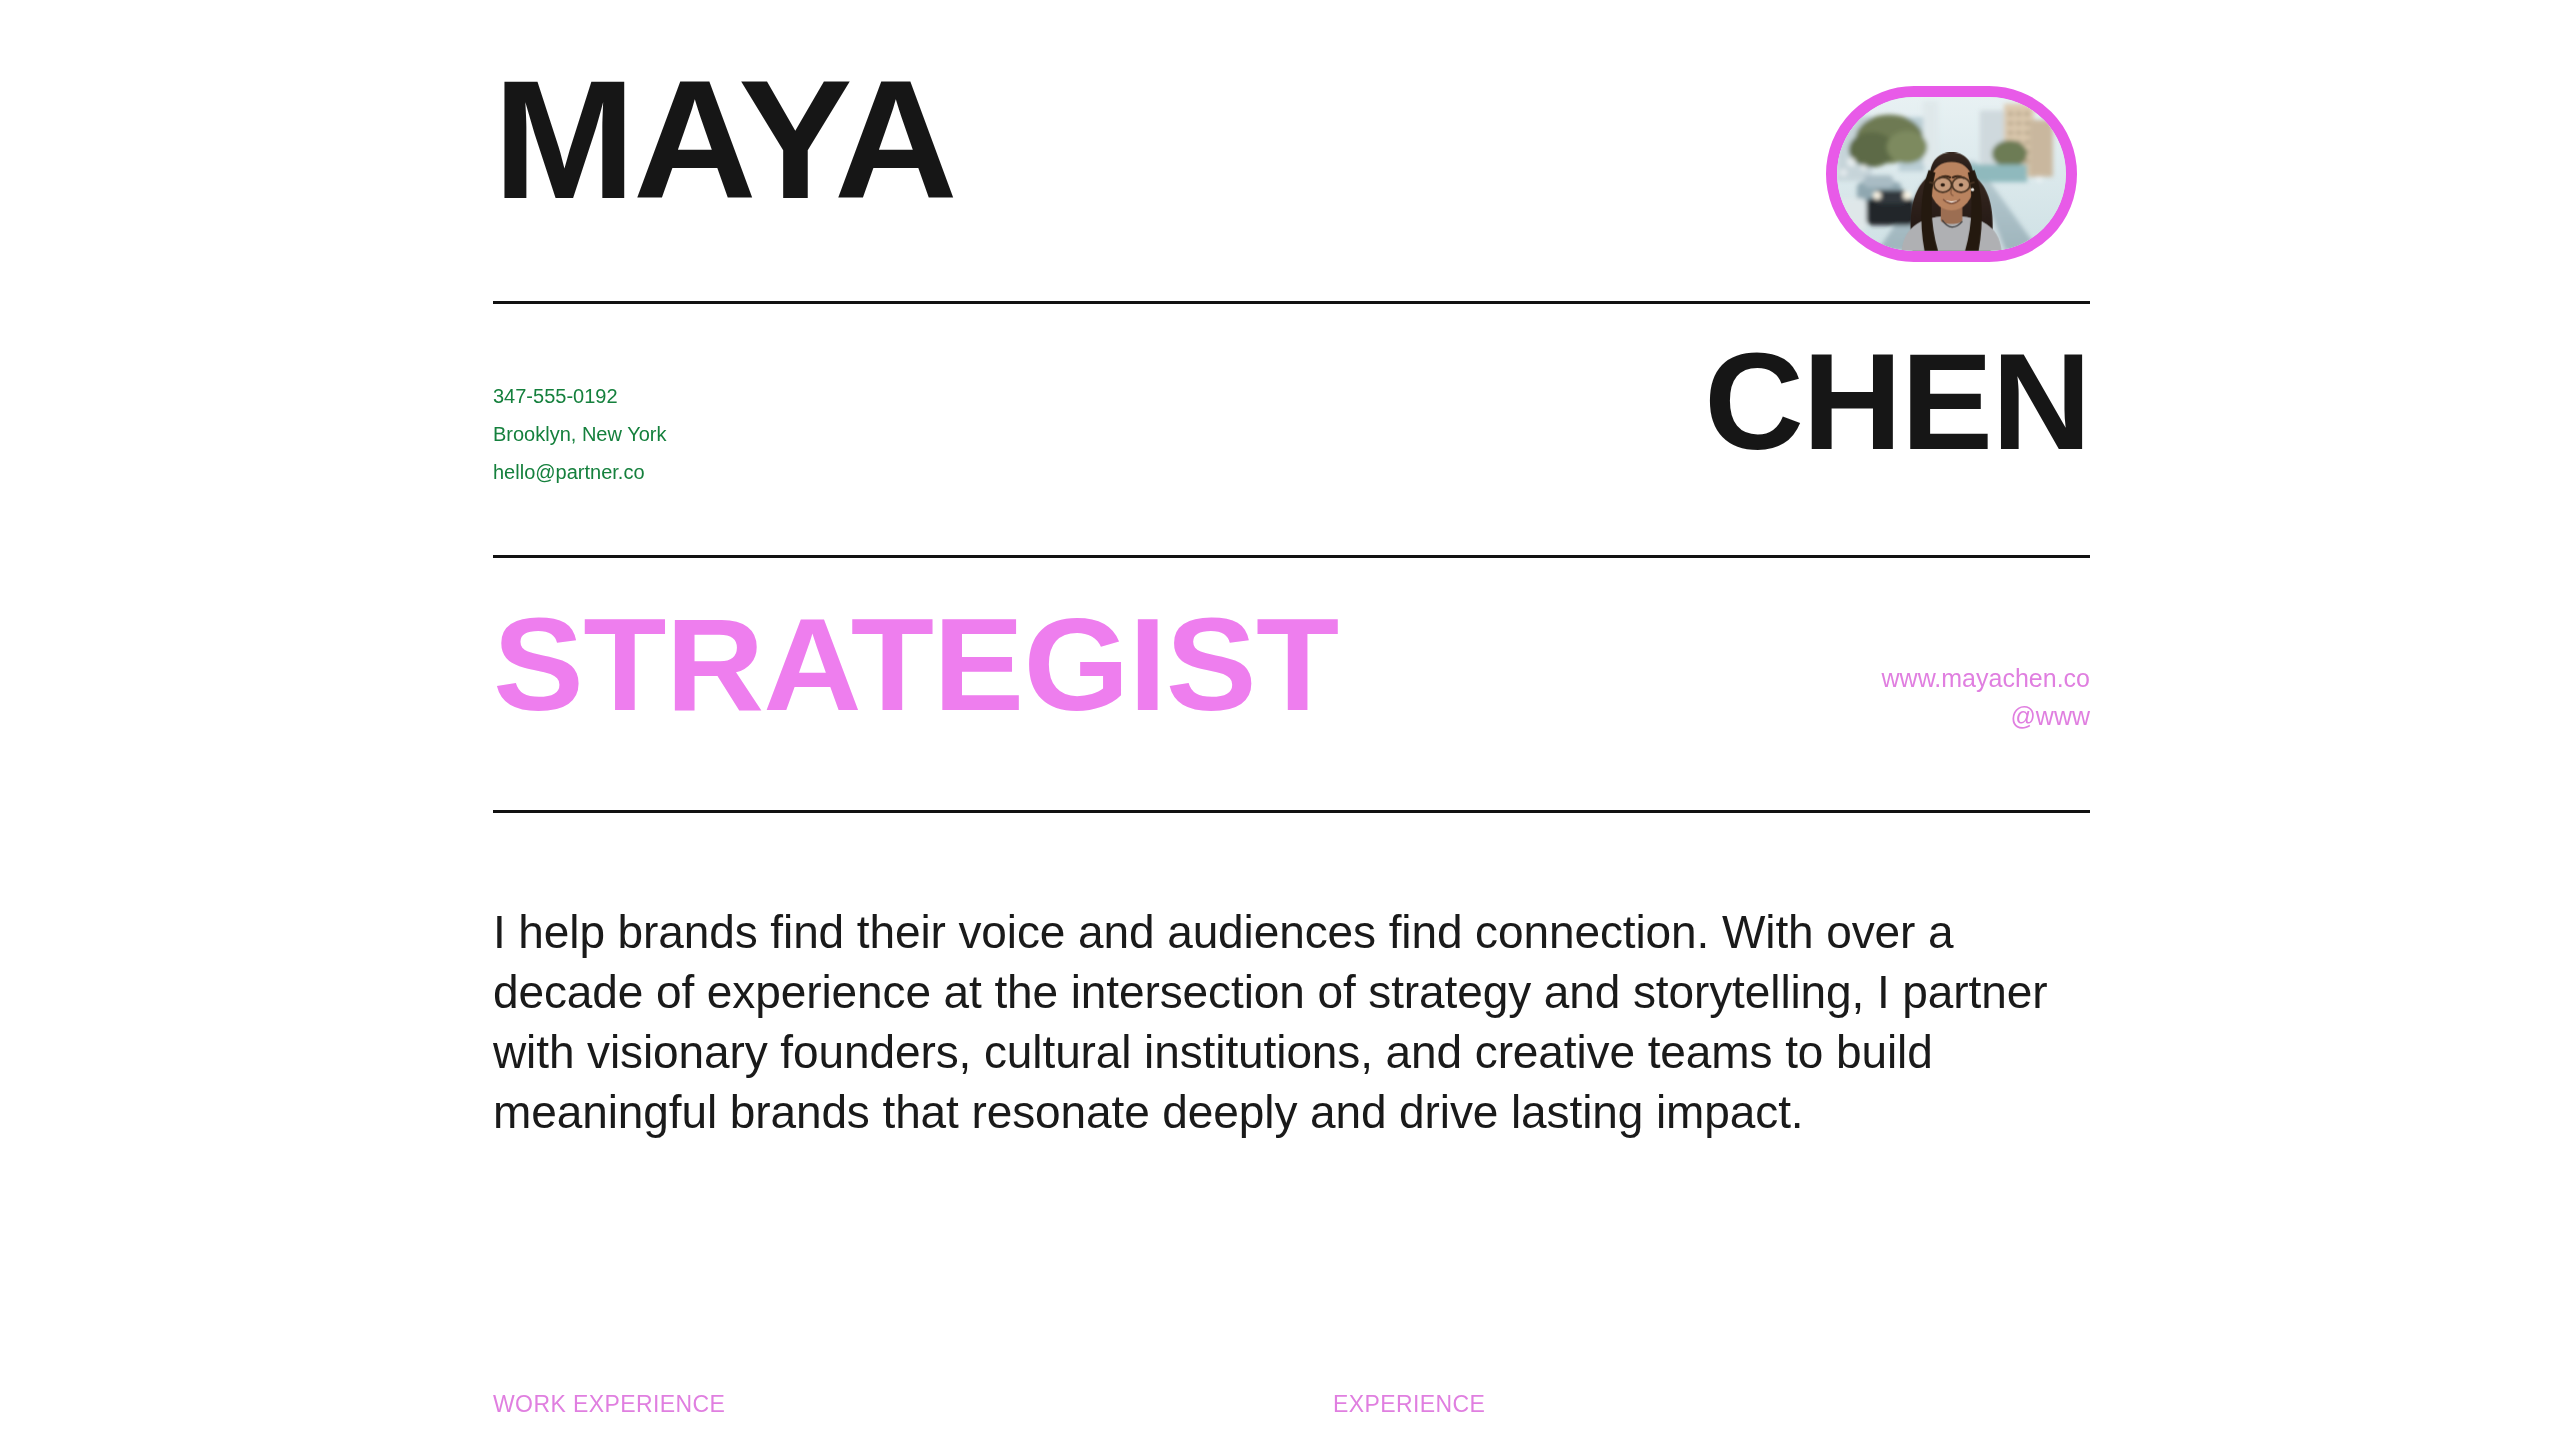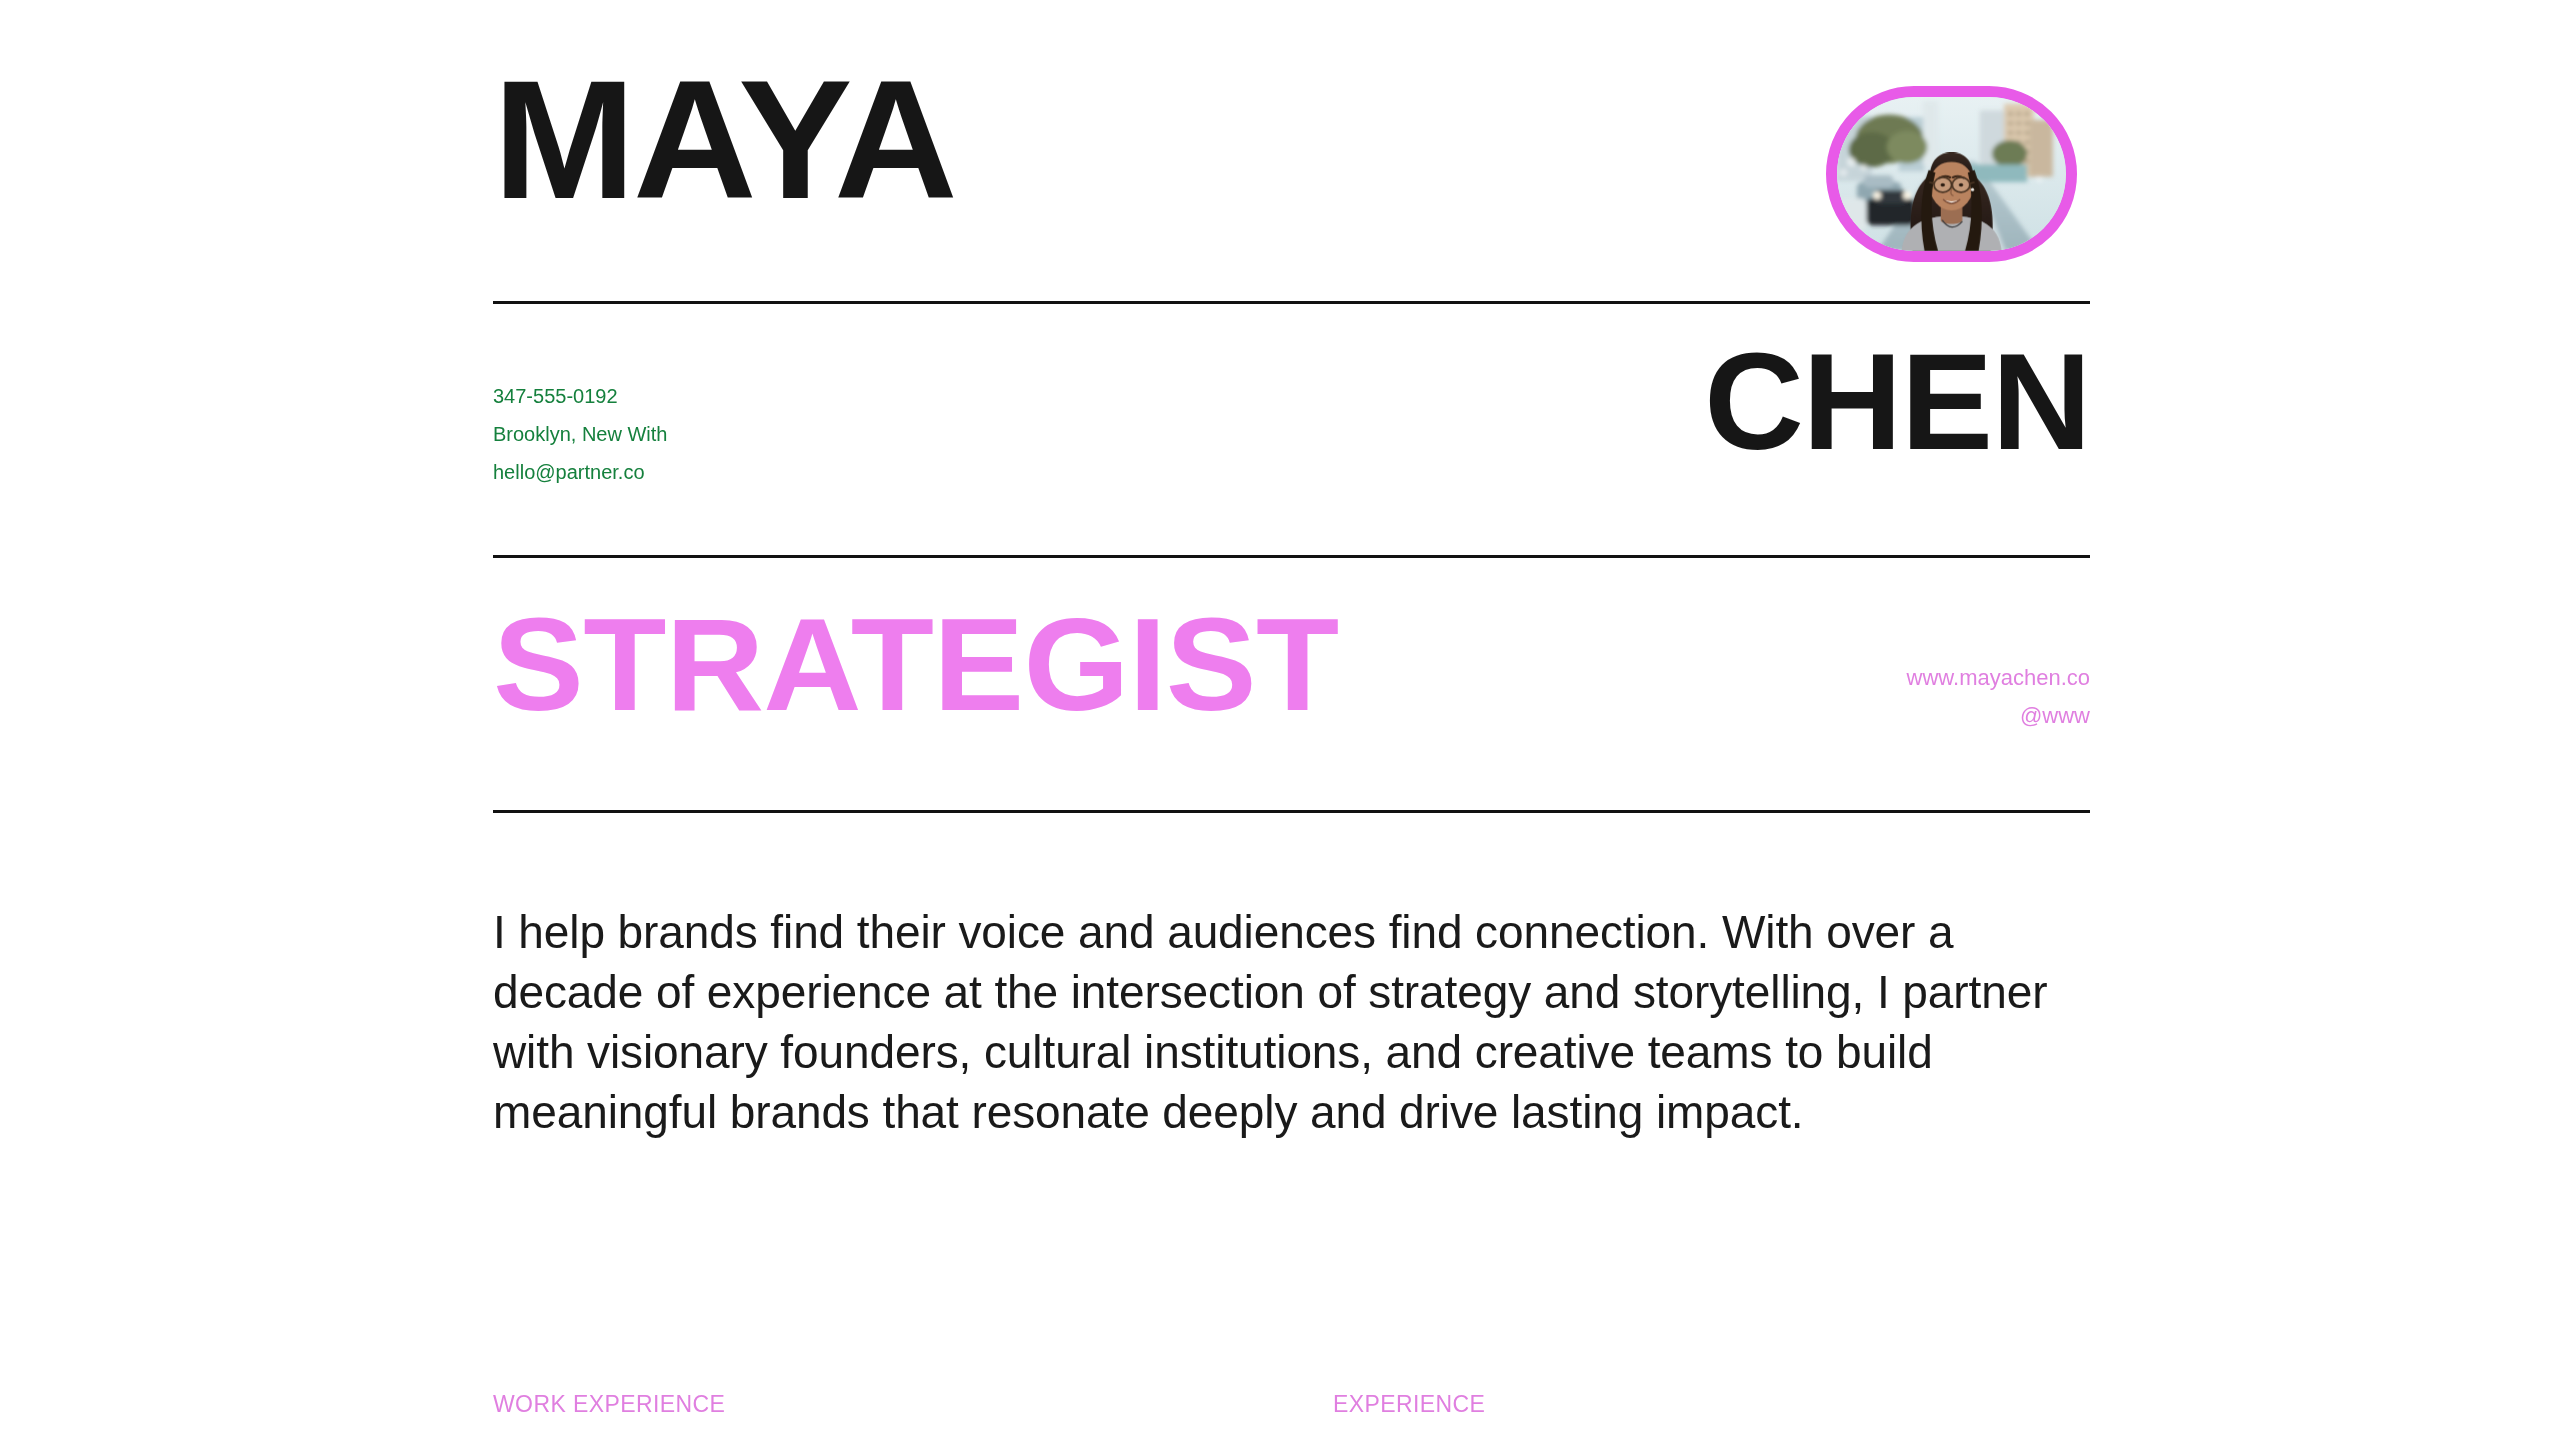--- a/index.html
+++ b/index.html
@@ -131,21 +131,21 @@
   .links {
     position: absolute;
     right: 0;
     top: 659px;
     margin: 0;
     padding: 0;
     list-style: none;
     text-align: right;
   }
   .links li {
-    font-size: 22px;
+    font-size: 25px;
     line-height: 38px;
     color: #e07fe0;
     font-family: "Liberation Sans", sans-serif;
     white-space: nowrap;
   }
 
   
   .bio {
     position: absolute;
     left: 0;
@@ -307,21 +307,21 @@
             <path d="M156 182 q14 20 30 2" stroke="#3a3a3c" stroke-width="1.8" fill="none"></path>
           </g>
         </svg>
       </div>
     </div>
 
     <div class="rule rule-1"></div>
 
     <ul class="contact">
       <li>347-555-0192</li>
-      <li>Brooklyn, New With</li>
+      <li>Brooklyn, New York</li>
       <li>hello@partner.co</li>
     </ul>
 
     <h1 class="name-last">CHEN</h1>
 
     <div class="rule rule-2"></div>
 
     <h2 class="role">STRATEGIST</h2>
 
     <ul class="links">

